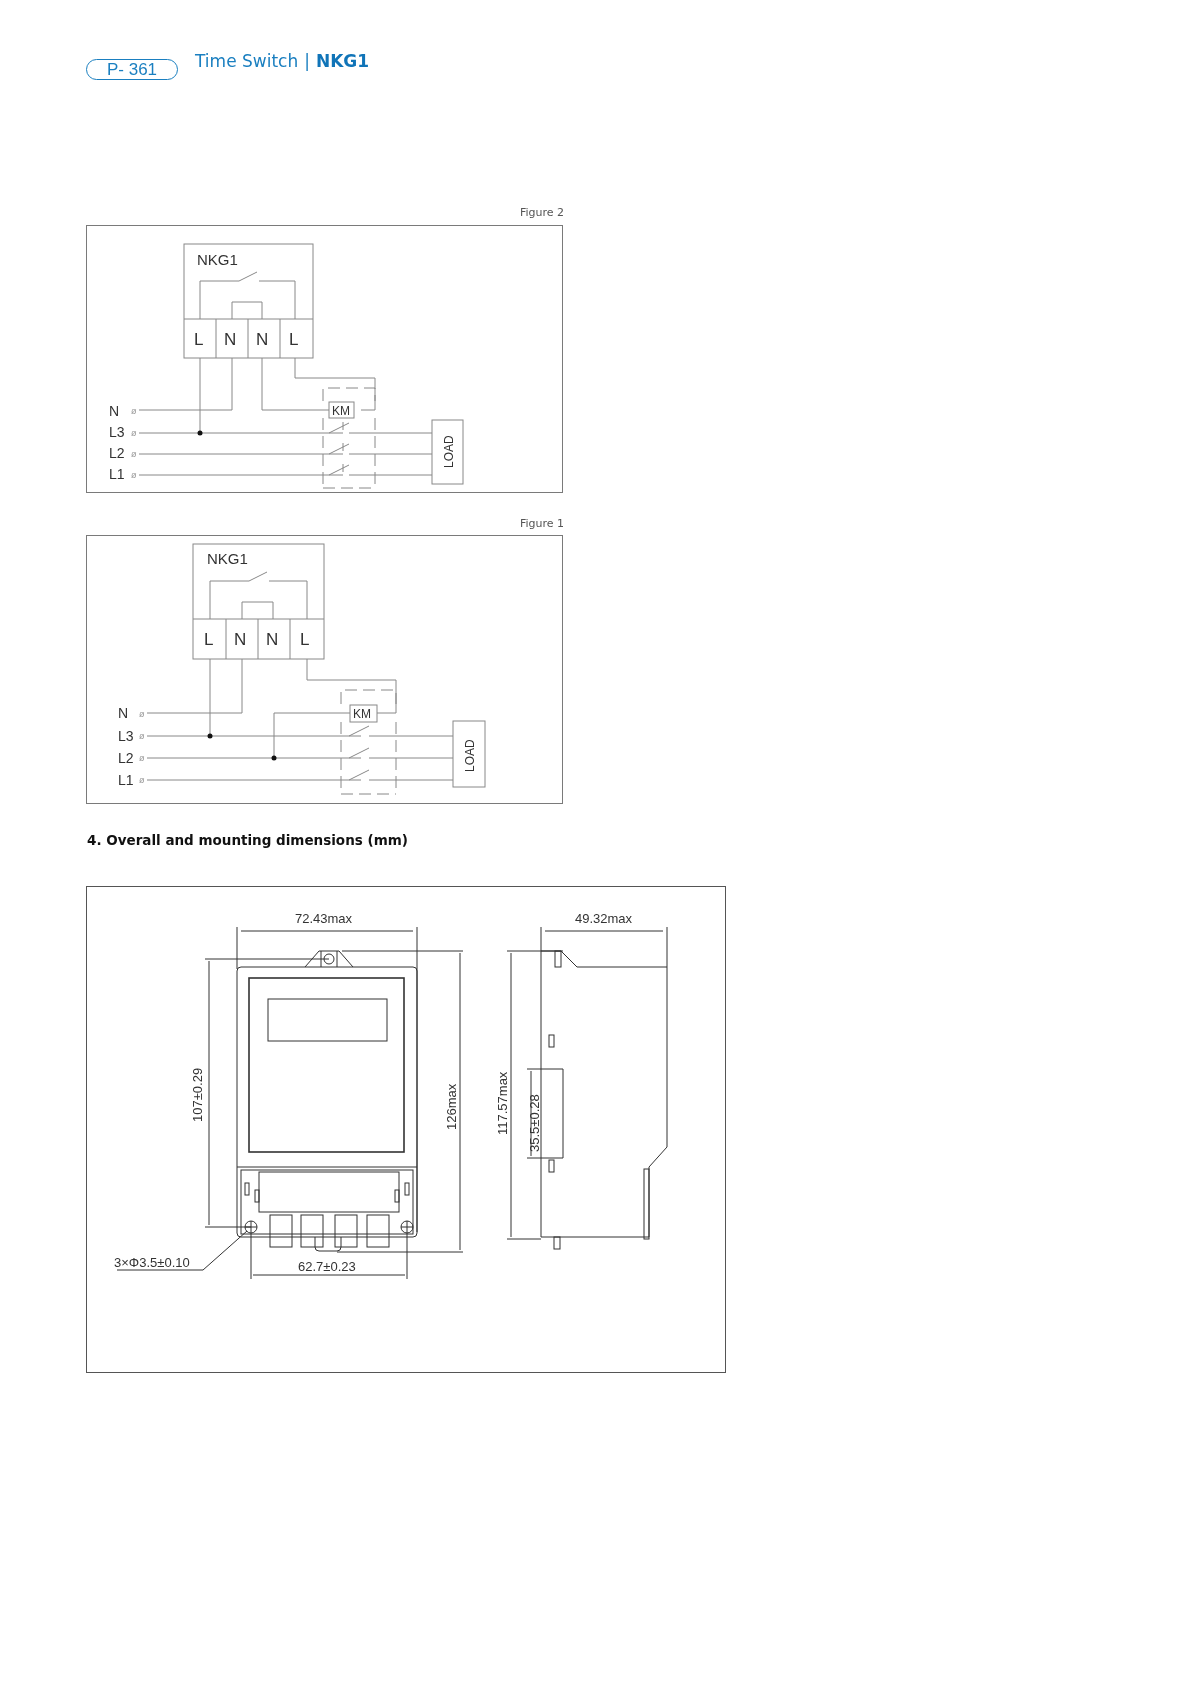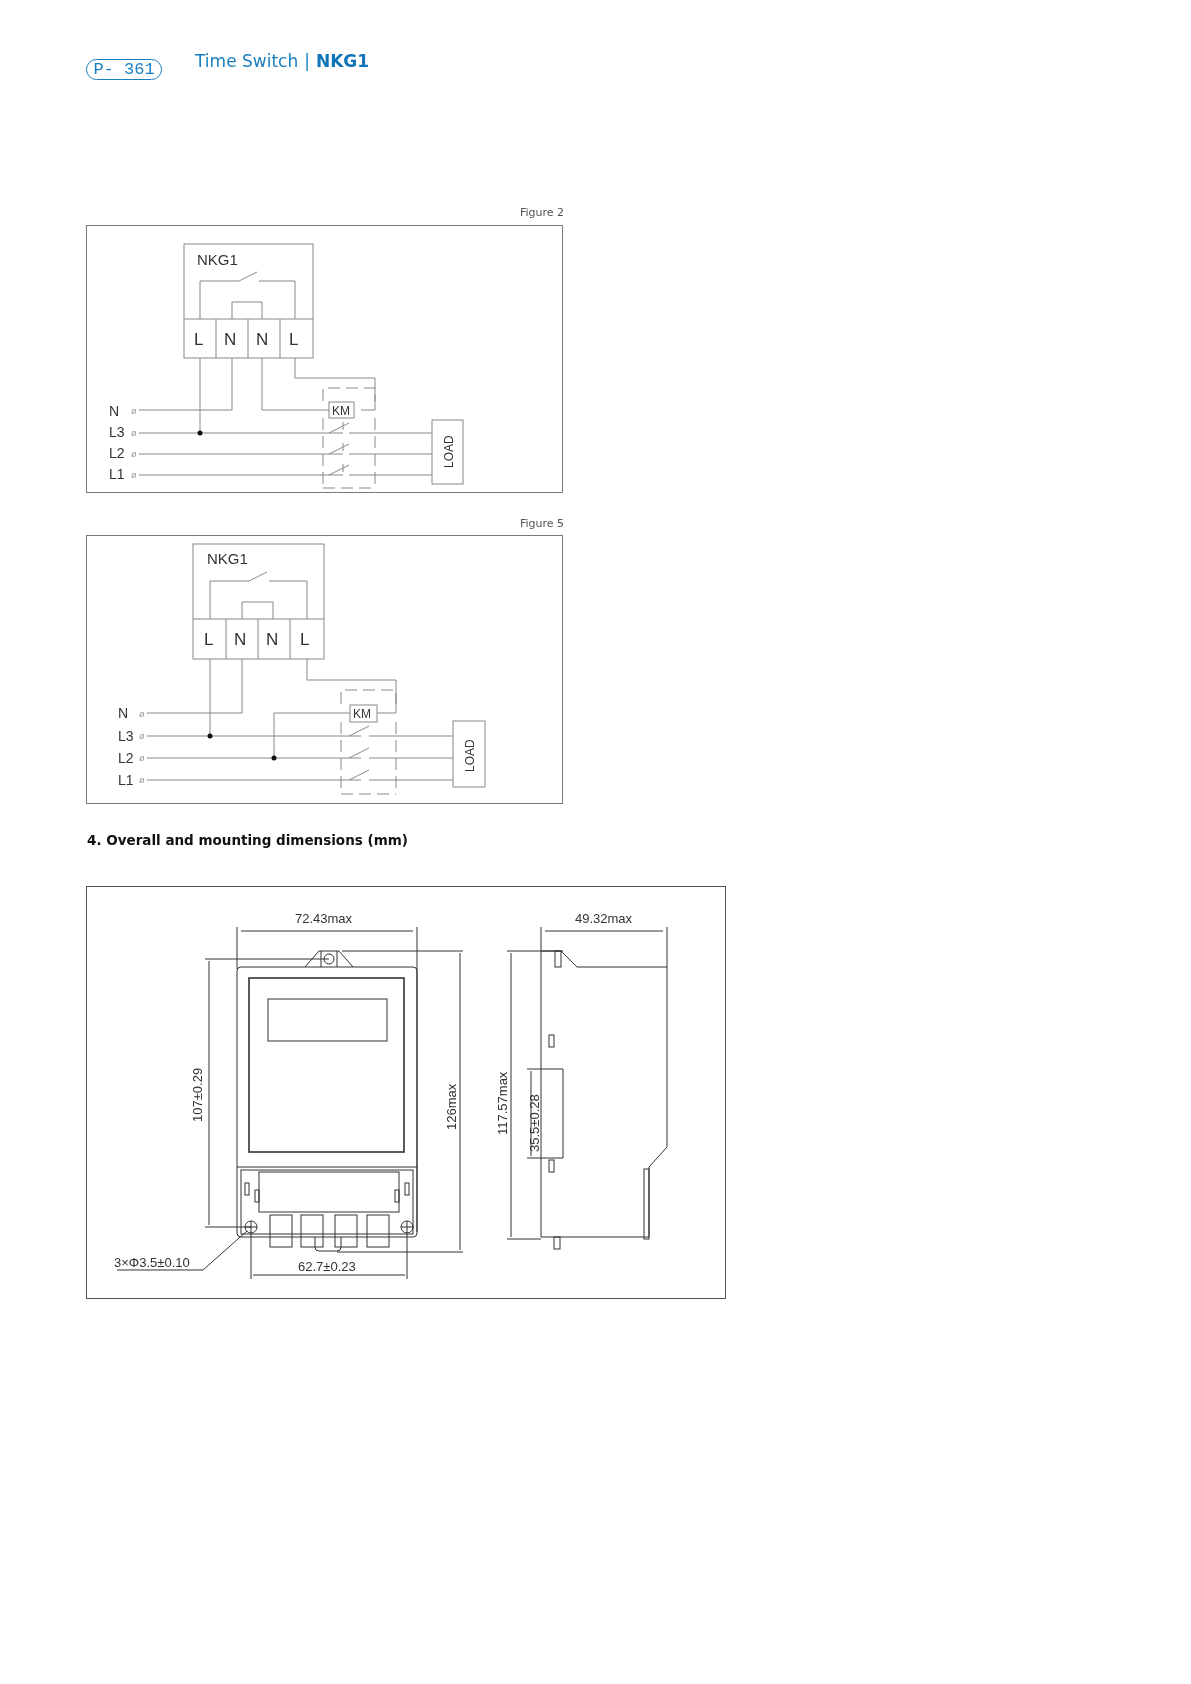--- a/index.html
+++ b/index.html
@@ -1,17 +1,17 @@
 <!DOCTYPE html>
 <html><head>
 <meta charset="utf-8">
 <style>
   html, body { margin:0; padding:0; background:#ffffff; }
   body { width:1191px; height:1684px; position:relative; overflow:hidden; font-family:"Liberation Sans", sans-serif; }
-  .pill { position:absolute; left:86px; top:59px; width:76px; height:21px; border:1.3px solid #1a7fc0; border-radius:11px; box-sizing:border-box; color:#1a7fc0; font-size:17px; line-height:19px; text-align:center; font-family:Liberation Mono, monospace; }
+  .pill { position:absolute; left:86px; top:59px; width:92px; height:21px; border:1.3px solid #1a7fc0; border-radius:11px; box-sizing:border-box; color:#1a7fc0; font-size:17px; line-height:19px; text-align:center; font-family:Liberation Sans, sans-serif; }
   .title { position:absolute; left:195px; top:50px; font-size:17px; line-height:22px; color:#1a7fc0; font-family:"DejaVu Sans", sans-serif; white-space:nowrap; }
   .title .sep { margin:0 6px; }
   .title .model { font-weight:bold; color:#1074b8; }
   .figlabel { position:absolute; font-size:11px; color:#555; font-family:"DejaVu Sans", sans-serif; }
   .figbox { position:absolute; border:1.3px solid #7a7a7a; box-sizing:border-box; }
   .figbox svg { position:absolute; left:0; top:0; }
   .heading { position:absolute; left:87px; top:832px; font-size:13.5px; font-weight:bold; color:#111; font-family:"DejaVu Sans", sans-serif;text-align:right; }
   svg text { font-family:"Liberation Sans", sans-serif; }
 </style>
 </head>
@@ -79,21 +79,21 @@
     </g>
     <g fill="#999" font-size="9">
       <text x="44" y="188">ø</text>
         <text x="44" y="210">ø</text>
         <text x="44" y="231">ø</text>
         <text x="44" y="252">ø</text>
     </g>
   </svg>
 </div>
 
-<div class="figlabel" style="left:520px; top:517px;">Figure 5</div>
+<div class="figlabel" style="left:520px; top:517px;">Figure 1</div>
 <div class="figbox" style="left:86px; top:535px; width:477px; height:269px;">
   <svg width="477" height="269" viewBox="0 0 477 269">
     <g stroke="#888" stroke-width="1" fill="none">
       <rect x="106" y="8" width="131" height="115"></rect>
       <line x1="106" y1="83" x2="237" y2="83"></line>
       <line x1="139" y1="83" x2="139" y2="123"></line>
       <line x1="171" y1="83" x2="171" y2="123"></line>
       <line x1="203" y1="83" x2="203" y2="123"></line>
       <polyline points="123,83 123,45 162,45"></polyline>
       <line x1="162" y1="45" x2="180" y2="36"></line>
@@ -140,21 +140,21 @@
       <text x="52" y="181">ø</text>
         <text x="52" y="203">ø</text>
         <text x="52" y="225">ø</text>
         <text x="52" y="247">ø</text>
     </g>
   </svg>
 </div>
 
 <div class="heading">4. Overall and mounting dimensions (mm)</div>
 
-<div class="figbox" style="left:86px; top:886px; width:640px; height:413px; border-color:#555;">
+<div class="figbox" style="left:86px; top:886px; width:640px; height:487px; border-color:#555;">
   <svg width="640" height="415" viewBox="0 0 640 415">
     <g stroke="#333" stroke-width="1" fill="none">
 
       <line x1="150" y1="40" x2="150" y2="82"></line>
       <line x1="330" y1="40" x2="330" y2="345"></line>
       <line x1="154" y1="44" x2="326" y2="44"></line>
       <rect x="150" y="80" width="180" height="270" rx="4"></rect>
       <rect x="162" y="91" width="155" height="174" stroke-width="1.6"></rect>
       <rect x="181" y="112" width="119" height="42"></rect>
       <line x1="150" y1="280" x2="330" y2="280"></line>

